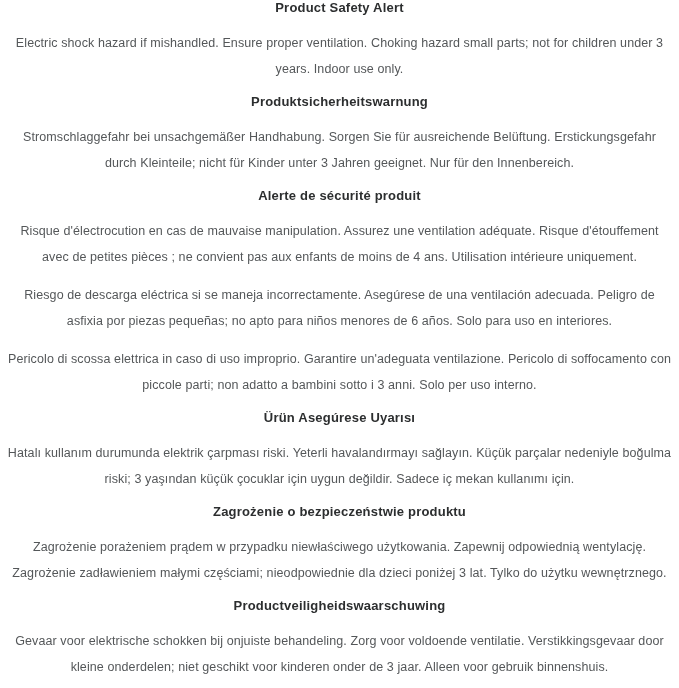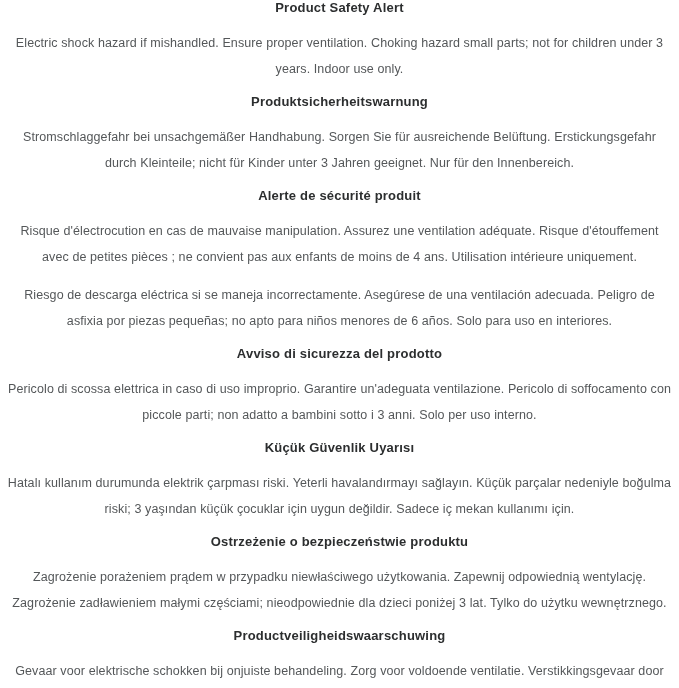--- a/index.html
+++ b/index.html
@@ -57,34 +57,33 @@
   <section class="lang-section">
     <h2 class="section-heading">Alerte de sécurité produit</h2>
     <p class="section-body">Risque d'électrocution en cas de mauvaise manipulation. Assurez une ventilation adéquate. Risque d'étouffement avec de petites pièces ; ne convient pas aux enfants de moins de 4 ans. Utilisation intérieure uniquement.</p>
   </section>
 
   <section class="lang-section">
     <p class="section-body">Riesgo de descarga eléctrica si se maneja incorrectamente. Asegúrese de una ventilación adecuada. Peligro de asfixia por piezas pequeñas; no apto para niños menores de 6 años. Solo para uso en interiores.</p>
   </section>
 
   <section class="lang-section">
-    <h2 class="section-heading">Avviso di sicurezza del prodotto</h2>
     <p class="section-body">Pericolo di scossa elettrica in caso di uso improprio. Garantire un'adeguata ventilazione. Pericolo di soffocamento con piccole parti; non adatto a bambini sotto i 3 anni. Solo per uso interno.</p>
   </section>
 
   <section class="lang-section">
   </section>
 
   <section class="lang-section">
-    <h2 class="section-heading">Küçük Güvenlik Uyarısı</h2>
+    <h2 class="section-heading">Ürün Asegúrese Uyarısı</h2>
     <p class="section-body">Hatalı kullanım durumunda elektrik çarpması riski. Yeterli havalandırmayı sağlayın. Küçük parçalar nedeniyle boğulma riski; 3 yaşından küçük çocuklar için uygun değildir. Sadece iç mekan kullanımı için.</p>
   </section>
 
   <section class="lang-section">
-    <h2 class="section-heading">Ostrzeżenie o bezpieczeństwie produktu</h2>
+    <h2 class="section-heading">Zagrożenie o bezpieczeństwie produktu</h2>
     <p class="section-body">Zagrożenie porażeniem prądem w przypadku niewłaściwego użytkowania. Zapewnij odpowiednią wentylację. Zagrożenie zadławieniem małymi częściami; nieodpowiednie dla dzieci poniżej 3 lat. Tylko do użytku wewnętrznego.</p>
   </section>
 
   <section class="lang-section">
     <h2 class="section-heading">Productveiligheidswaarschuwing</h2>
     <p class="section-body">Gevaar voor elektrische schokken bij onjuiste behandeling. Zorg voor voldoende ventilatie. Verstikkingsgevaar door kleine onderdelen; niet geschikt voor kinderen onder de 3 jaar. Alleen voor gebruik binnenshuis.</p>
   </section>
 
 </main>
 

